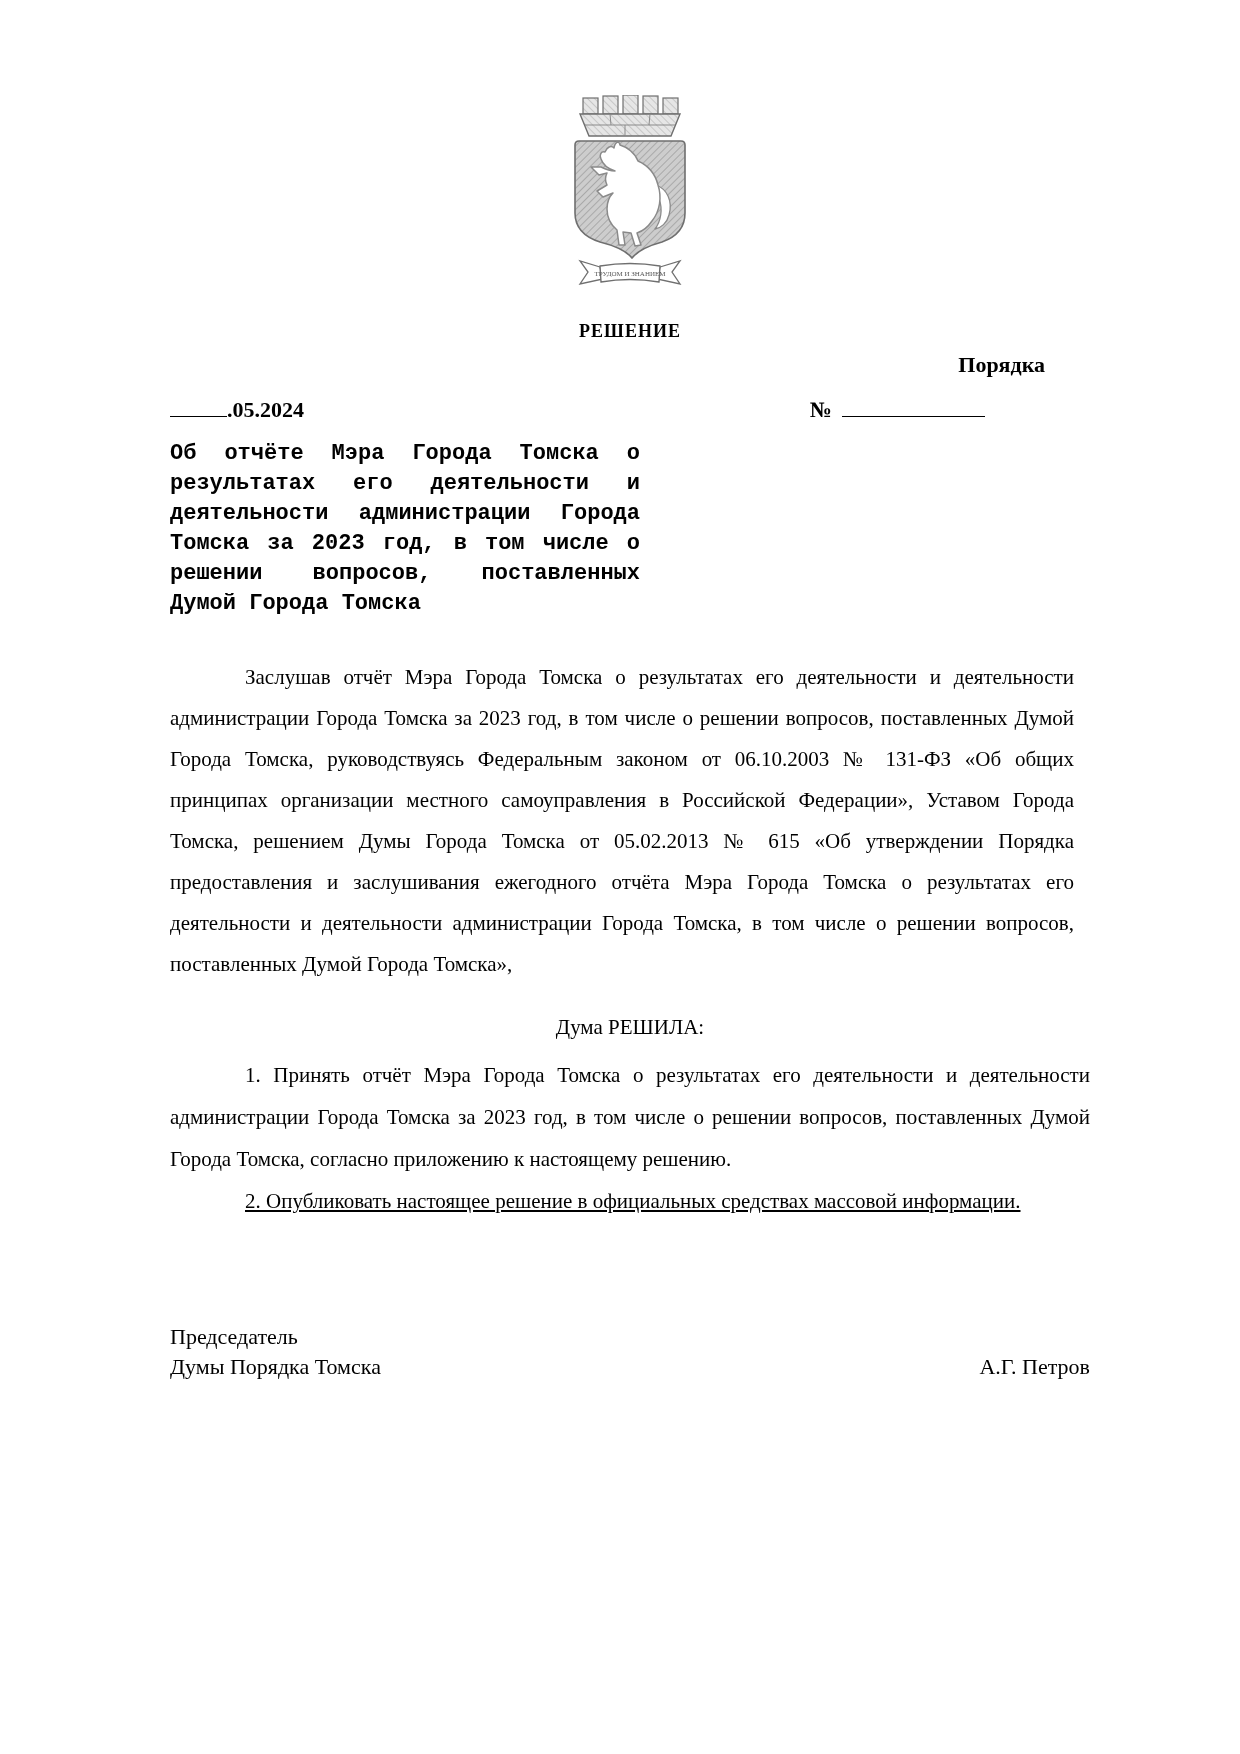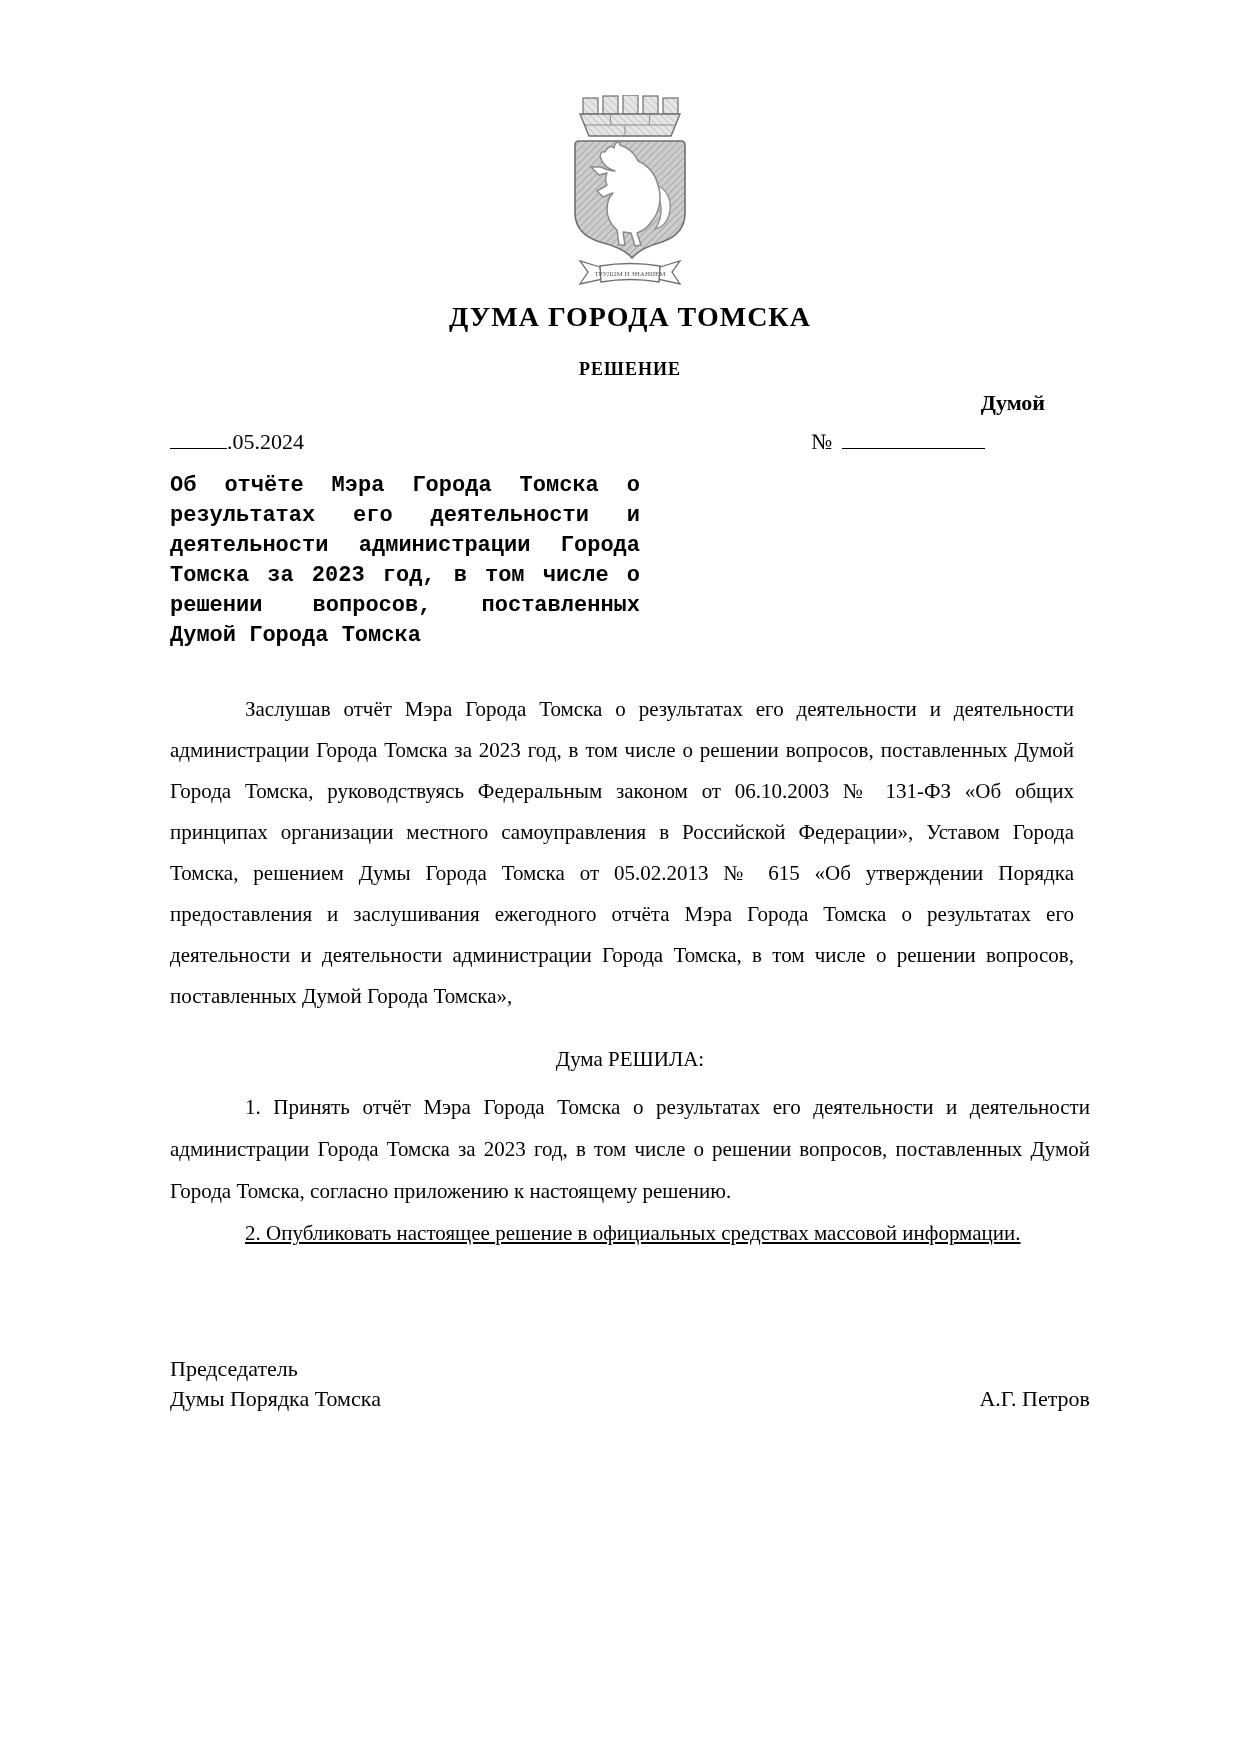--- a/index.html
+++ b/index.html
@@ -38,21 +38,22 @@
     text-align:right;
     font-size:22px;
     font-weight:bold;
     margin:10px 45px 0 0;
   }
   .ref-row{
     display:flex;
     justify-content:space-between;
     align-items:flex-end;
     font-size:22px;
-    margin-top:12px;
+    margin-top:18px;
+    font-weight:bold;
   }
   .blank-line{
     display:inline-block;
     border-bottom:1.5px solid #000;
     height:20px;
     vertical-align:baseline;
   }
   .date-blank{width:57px;}
   .num-blank{width:143px;margin-left:10px;}
   .num-group{margin-right:105px;}
@@ -152,25 +153,24 @@
 
       <g>
         <polygon points="45,172 25,166 33,177 25,189 48,184" fill="#ffffff" stroke="#6f6f6f" stroke-width="1.3"></polygon>
         <polygon points="105,172 125,166 117,177 125,189 102,184" fill="#ffffff" stroke="#6f6f6f" stroke-width="1.3"></polygon>
         <path d="M45 171 Q75 166 105 171 L104 187 Q75 182 46 187 Z" fill="#ffffff" stroke="#6f6f6f" stroke-width="1.4"></path>
         <text x="75" y="181" text-anchor="middle" font-size="7" fill="#555">ТРУДОМ И ЗНАНИЕМ</text>
       </g>
     </svg>
   </div>
 
-  <h1 class="org-name">ДУМА ГОРОДА ТОМСКА</h1>
 
   <h2 class="doc-type">РЕШЕНИЕ</h2>
 
-  <div class="draft-label">Думой</div>
+  <div class="draft-label">Порядка</div>
 
   <div class="ref-row">
     <div>
       <span class="blank-line date-blank"></span><span>.05.2024</span>
     </div>
     <div class="num-group">
       <span>№</span><span class="blank-line num-blank"></span>
     </div>
   </div>
 

